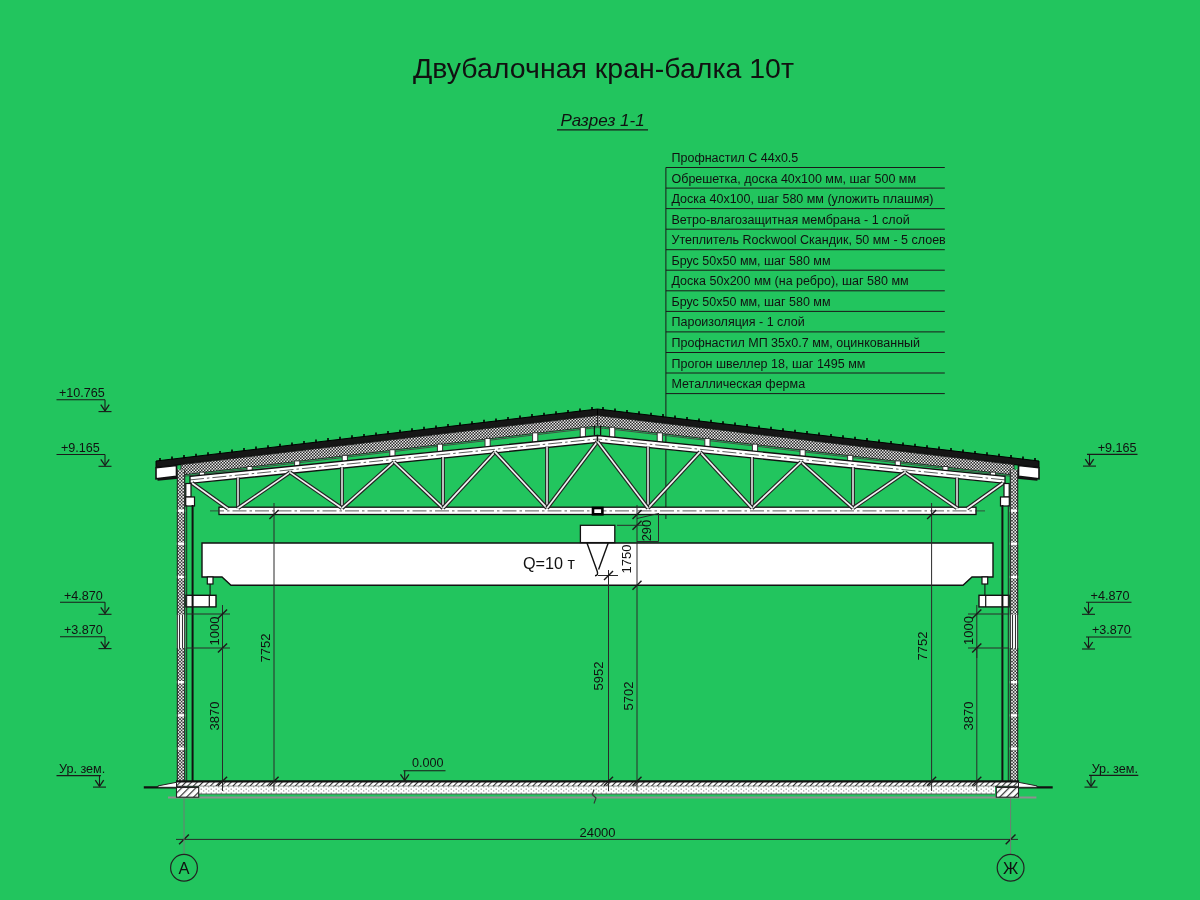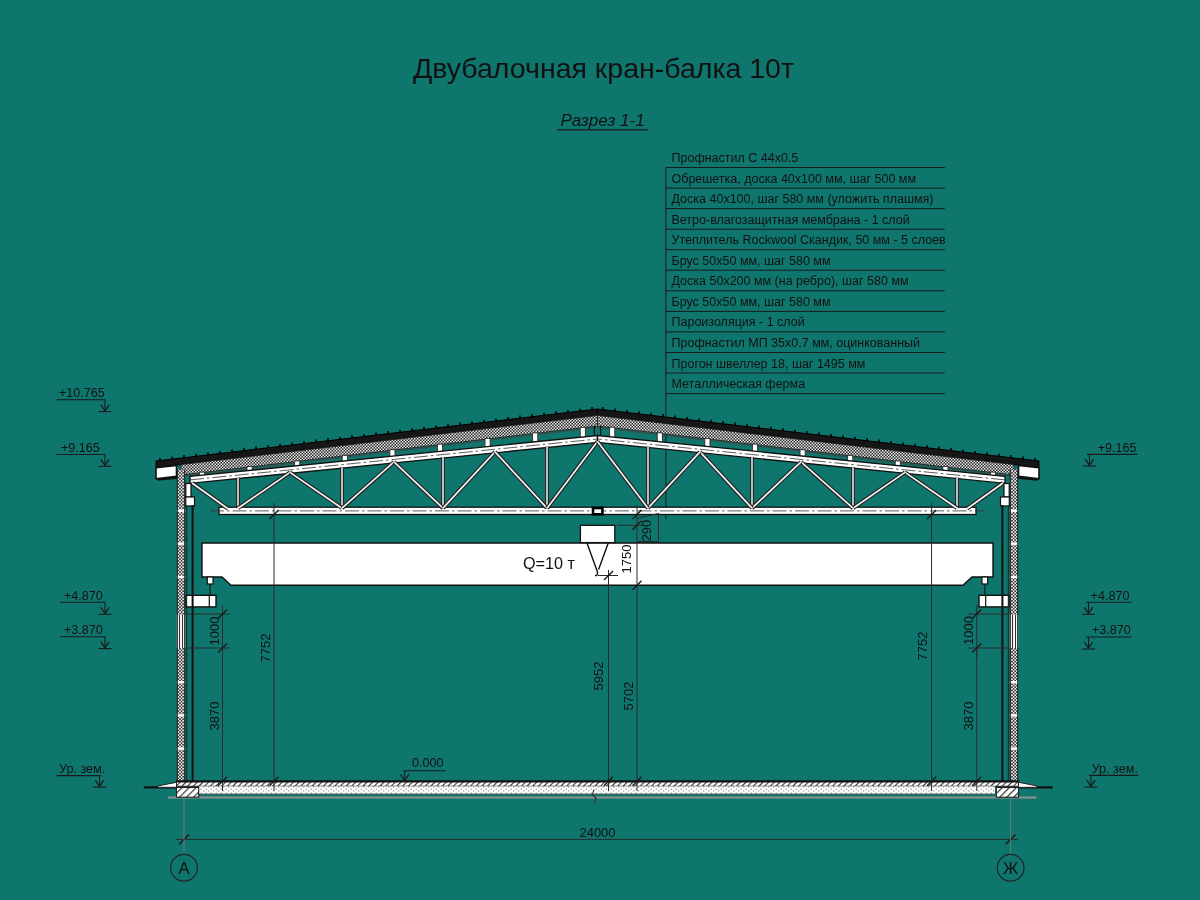--- a/index.html
+++ b/index.html
@@ -1,14 +1,14 @@
 <!DOCTYPE html>
 <html><head><meta charset="utf-8"><style>
 html,body{margin:0;padding:0;background:#fff;}
-#page{position:relative;width:1200px;height:900px;background:#0f766e;overflow:hidden;text-align:center;}
+#page{position:relative;width:1200px;height:900px;background:#22c55e;overflow:hidden;text-align:center;}
 svg text{font-family:"Liberation Sans",sans-serif;fill:#111;}
 </style></head><body>
 <div id="page">
 <svg width="1200" height="900" viewBox="0 0 1200 900">
 <defs>
 <pattern id="chk" width="3" height="3" patternUnits="userSpaceOnUse">
 <rect width="3" height="3" fill="#2b2b2b"></rect>
           <rect x="0" y="0" width="1.5" height="1.5" fill="#e8e8e8"></rect>
           <rect x="1.5" y="1.5" width="1.5" height="1.5" fill="#e8e8e8"></rect>
 </pattern>

